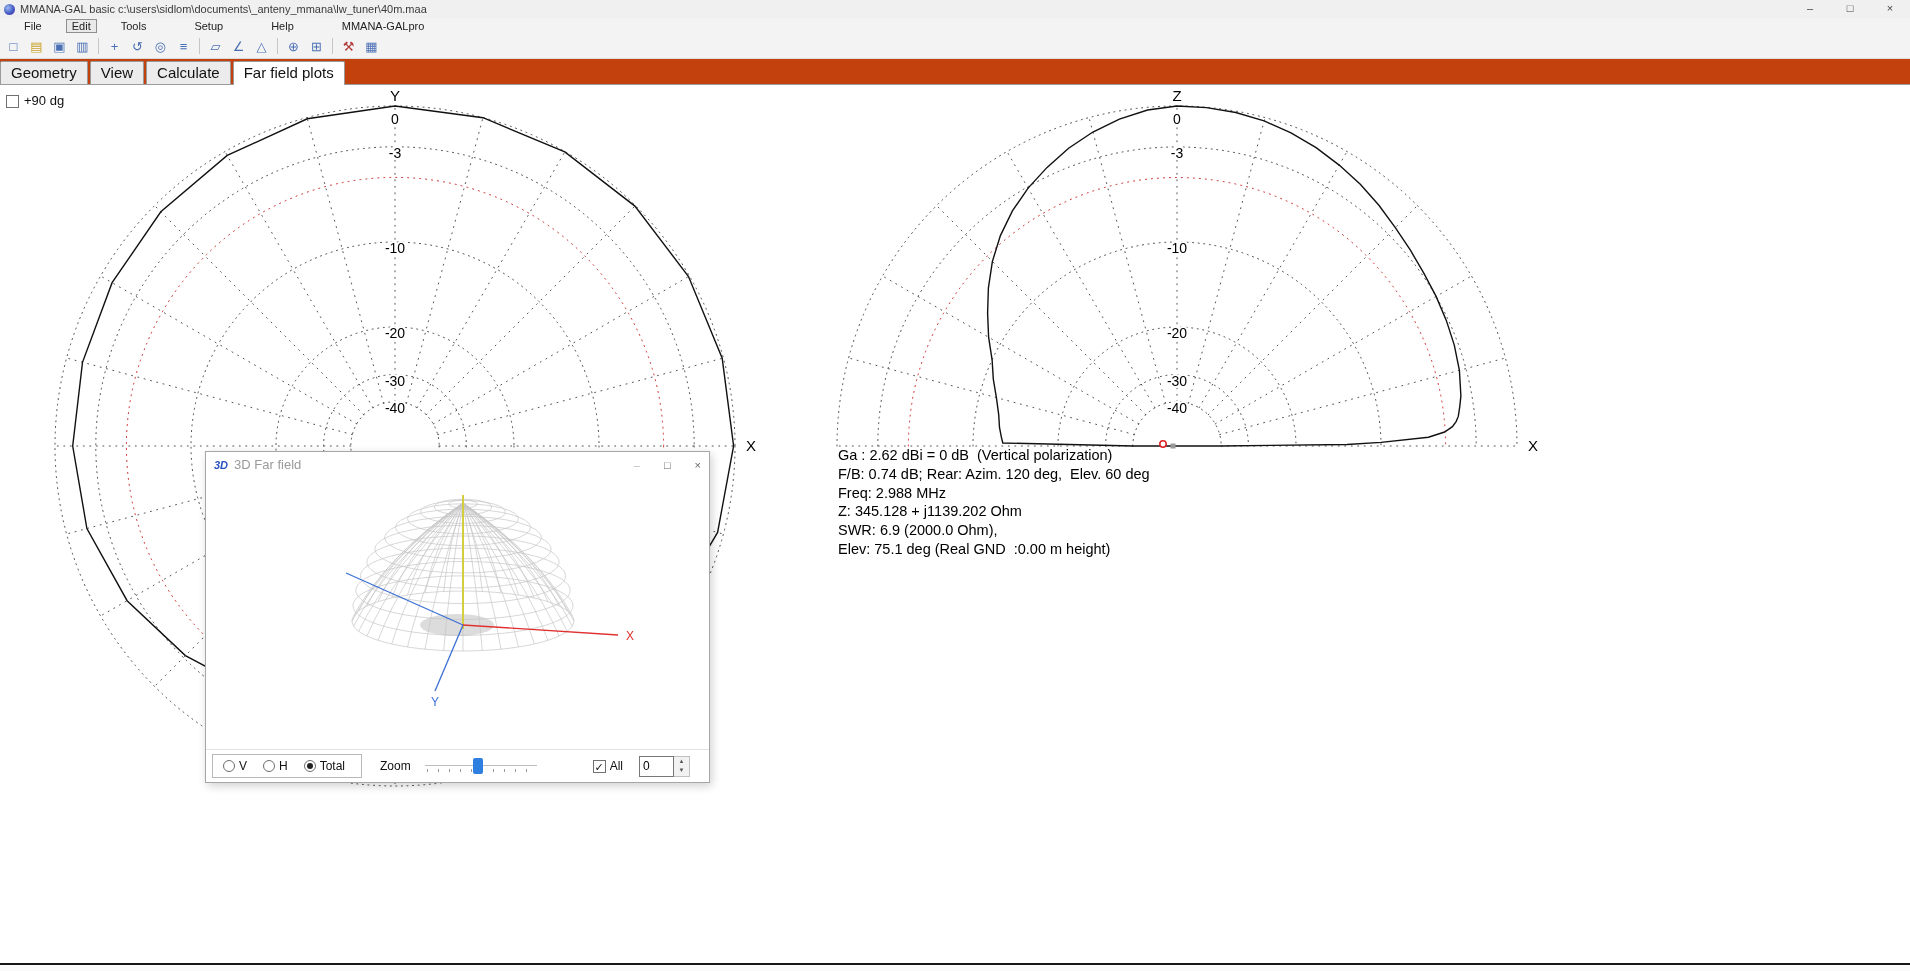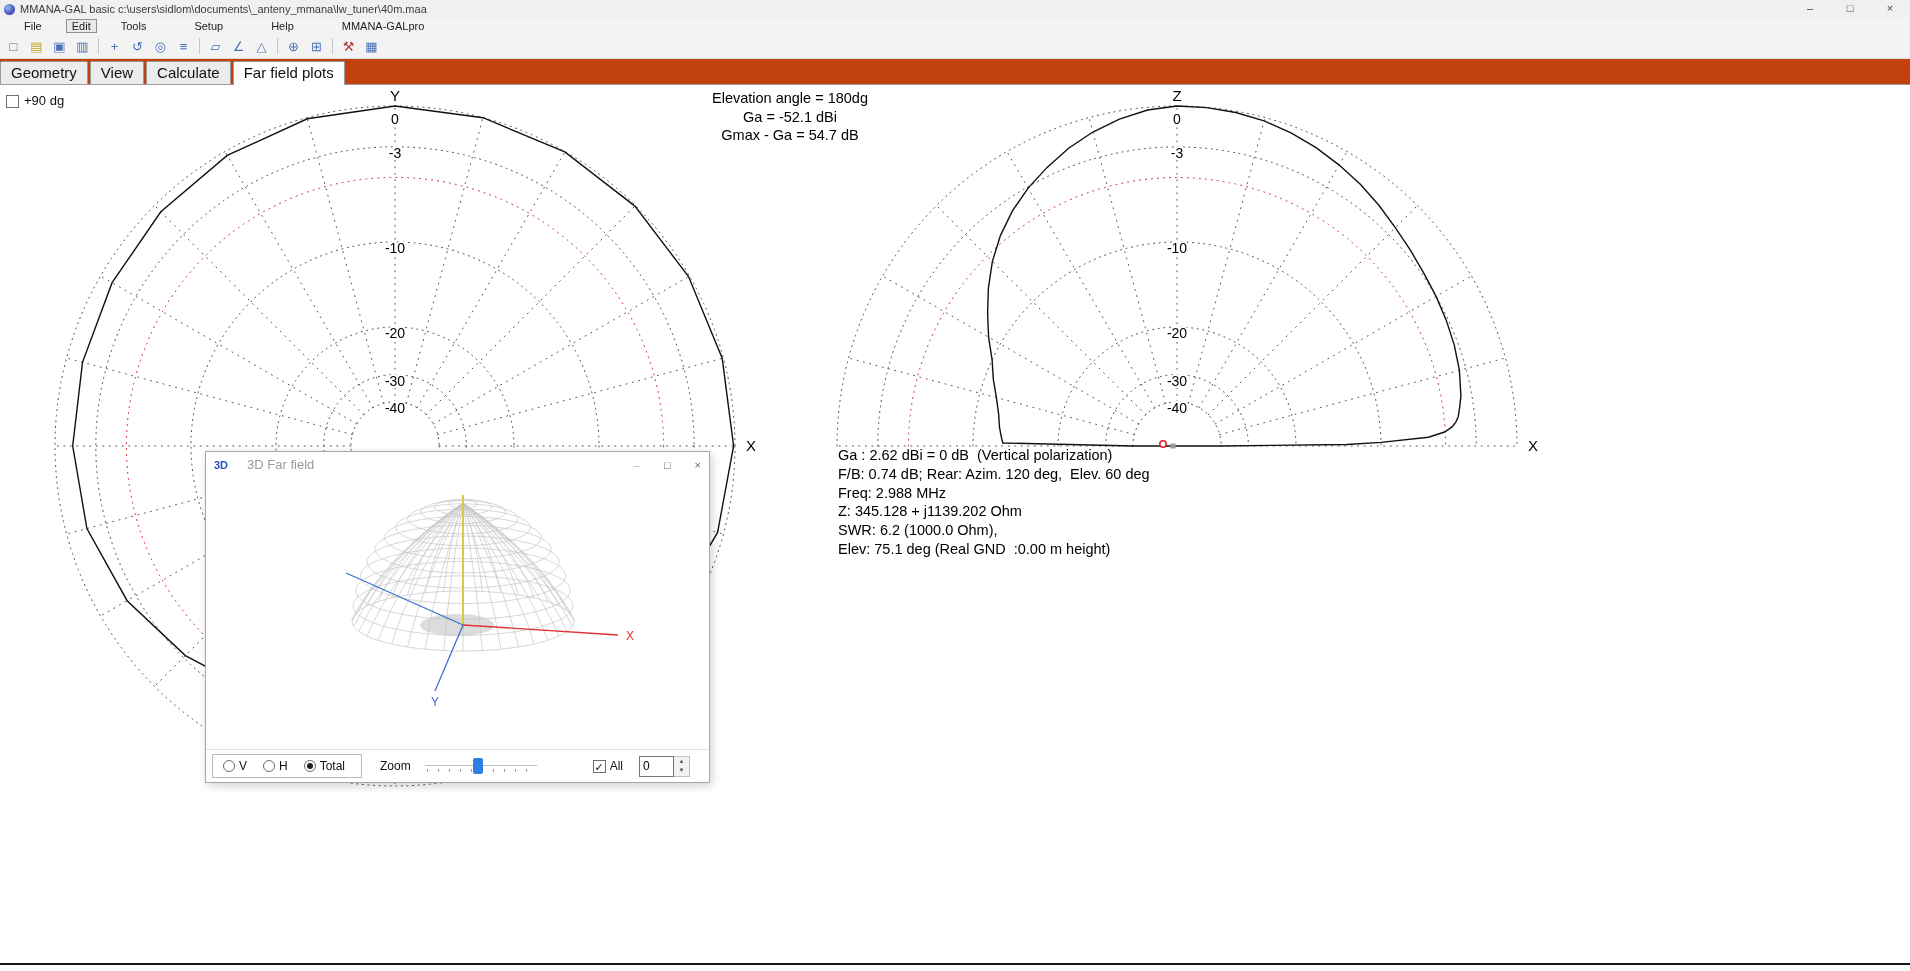--- a/index.html
+++ b/index.html
@@ -26,21 +26,21 @@
   
   .content{position:relative;height:878px;background:#fff;flex:0 0 auto}
   #plots{position:absolute;left:0;top:0}
   .plus90{position:absolute;left:6px;top:8px;display:flex;align-items:flex-end;font-size:13px;color:#111}
   .cbx{display:inline-block;width:13px;height:13px;border:1px solid #707070;background:#fff;margin-right:5px;font-size:11px;line-height:13px;text-align:center;color:#111;box-sizing:border-box}
   .header-block{position:absolute;left:640px;top:4px;width:300px;text-align:center;font-size:14.5px;line-height:18.5px;color:#000}
   .info-block{position:absolute;left:838px;top:361px;font-size:14.5px;line-height:18.8px;color:#000;white-space:pre}
   
   .d3win{position:absolute;left:205px;top:366px;width:505px;height:332px;background:#fff;border:1px solid #a6a6a6;box-shadow:2px 3px 9px rgba(0,0,0,.18);box-sizing:border-box}
   .d3title{height:25px;display:flex;align-items:center;background:#fff;position:relative}
-  .d3icon{font-size:11px;font-weight:bold;color:#2a52be;margin:0 19px 0 8px}
+  .d3icon{font-size:11px;font-weight:bold;font-style:italic;color:#2a52be;margin:0 6px 0 8px}
   .d3titletext{font-size:13px;color:#9a9a9a}
   .d3btns{position:absolute;right:8px;top:0;height:25px;display:flex;align-items:center;gap:24px}
   .d3b{font-size:11px;color:#666}
   .d3b.dim{color:#bdbdbd}
   #scene3d{display:block}
   .d3controls{height:32px;display:flex;align-items:center;border-top:1px solid #e2e2e2;padding:0 6px;box-sizing:content-box}
   .radiogroup{display:flex;align-items:center;border:1px solid #b8b8b8;height:24px;width:150px;padding-left:10px;gap:16px;box-sizing:border-box}
   .radio-item{display:flex;align-items:center;gap:4px;font-size:12px;color:#111}
   .rb{width:12px;height:12px;border:1px solid #6e6e6e;border-radius:50%;background:#fff;position:relative;box-sizing:border-box}
   .rb.sel::after{content:"";position:absolute;left:2px;top:2px;width:6px;height:6px;border-radius:50%;background:#222}
@@ -191,27 +191,22 @@
           <circle cx="1163" cy="359" r="3.2" fill="#fff" stroke="#d22" stroke-width="1.5"></circle>
           <rect x="1170.5" y="358.5" width="5" height="5" fill="#9a9a9a"></rect>
         </g>
       </svg>
 
     <label class="plus90">
       <span class="cbx"></span>
       <span>+90 dg</span>
     </label>
 
-    <div class="header-block" id="headerBlock">
-        <div>Elevation angle = 180dg</div>
-        <div>Ga = -52.1 dBi</div>
-        <div>Gmax - Ga = 54.7 dB</div>
-      </div>
-
-    <div class="info-block" id="infoBlock"><div>Ga : 2.62 dBi = 0 dB  (Vertical polarization)</div><div>F/B: 0.74 dB; Rear: Azim. 120 deg,  Elev. 60 deg</div><div>Freq: 2.988 MHz</div><div>Z: 345.128 + j1139.202 Ohm</div><div>SWR: 6.2 (1000.0 Ohm),</div><div>Elev: 75.1 deg (Real GND  :0.00 m height)</div></div>
+
+    <div class="info-block" id="infoBlock"><div>Ga : 2.62 dBi = 0 dB  (Vertical polarization)</div><div>F/B: 0.74 dB; Rear: Azim. 120 deg,  Elev. 60 deg</div><div>Freq: 2.988 MHz</div><div>Z: 345.128 + j1139.202 Ohm</div><div>SWR: 6.9 (2000.0 Ohm),</div><div>Elev: 75.1 deg (Real GND  :0.00 m height)</div></div>
 
     <div class="d3win">
       <div class="d3title">
         <span class="d3icon">3D</span>
         <span class="d3titletext">3D Far field</span>
         <div class="d3btns">
           <span class="d3b dim">–</span>
           <span class="d3b">□</span>
           <span class="d3b">×</span>
         </div>

